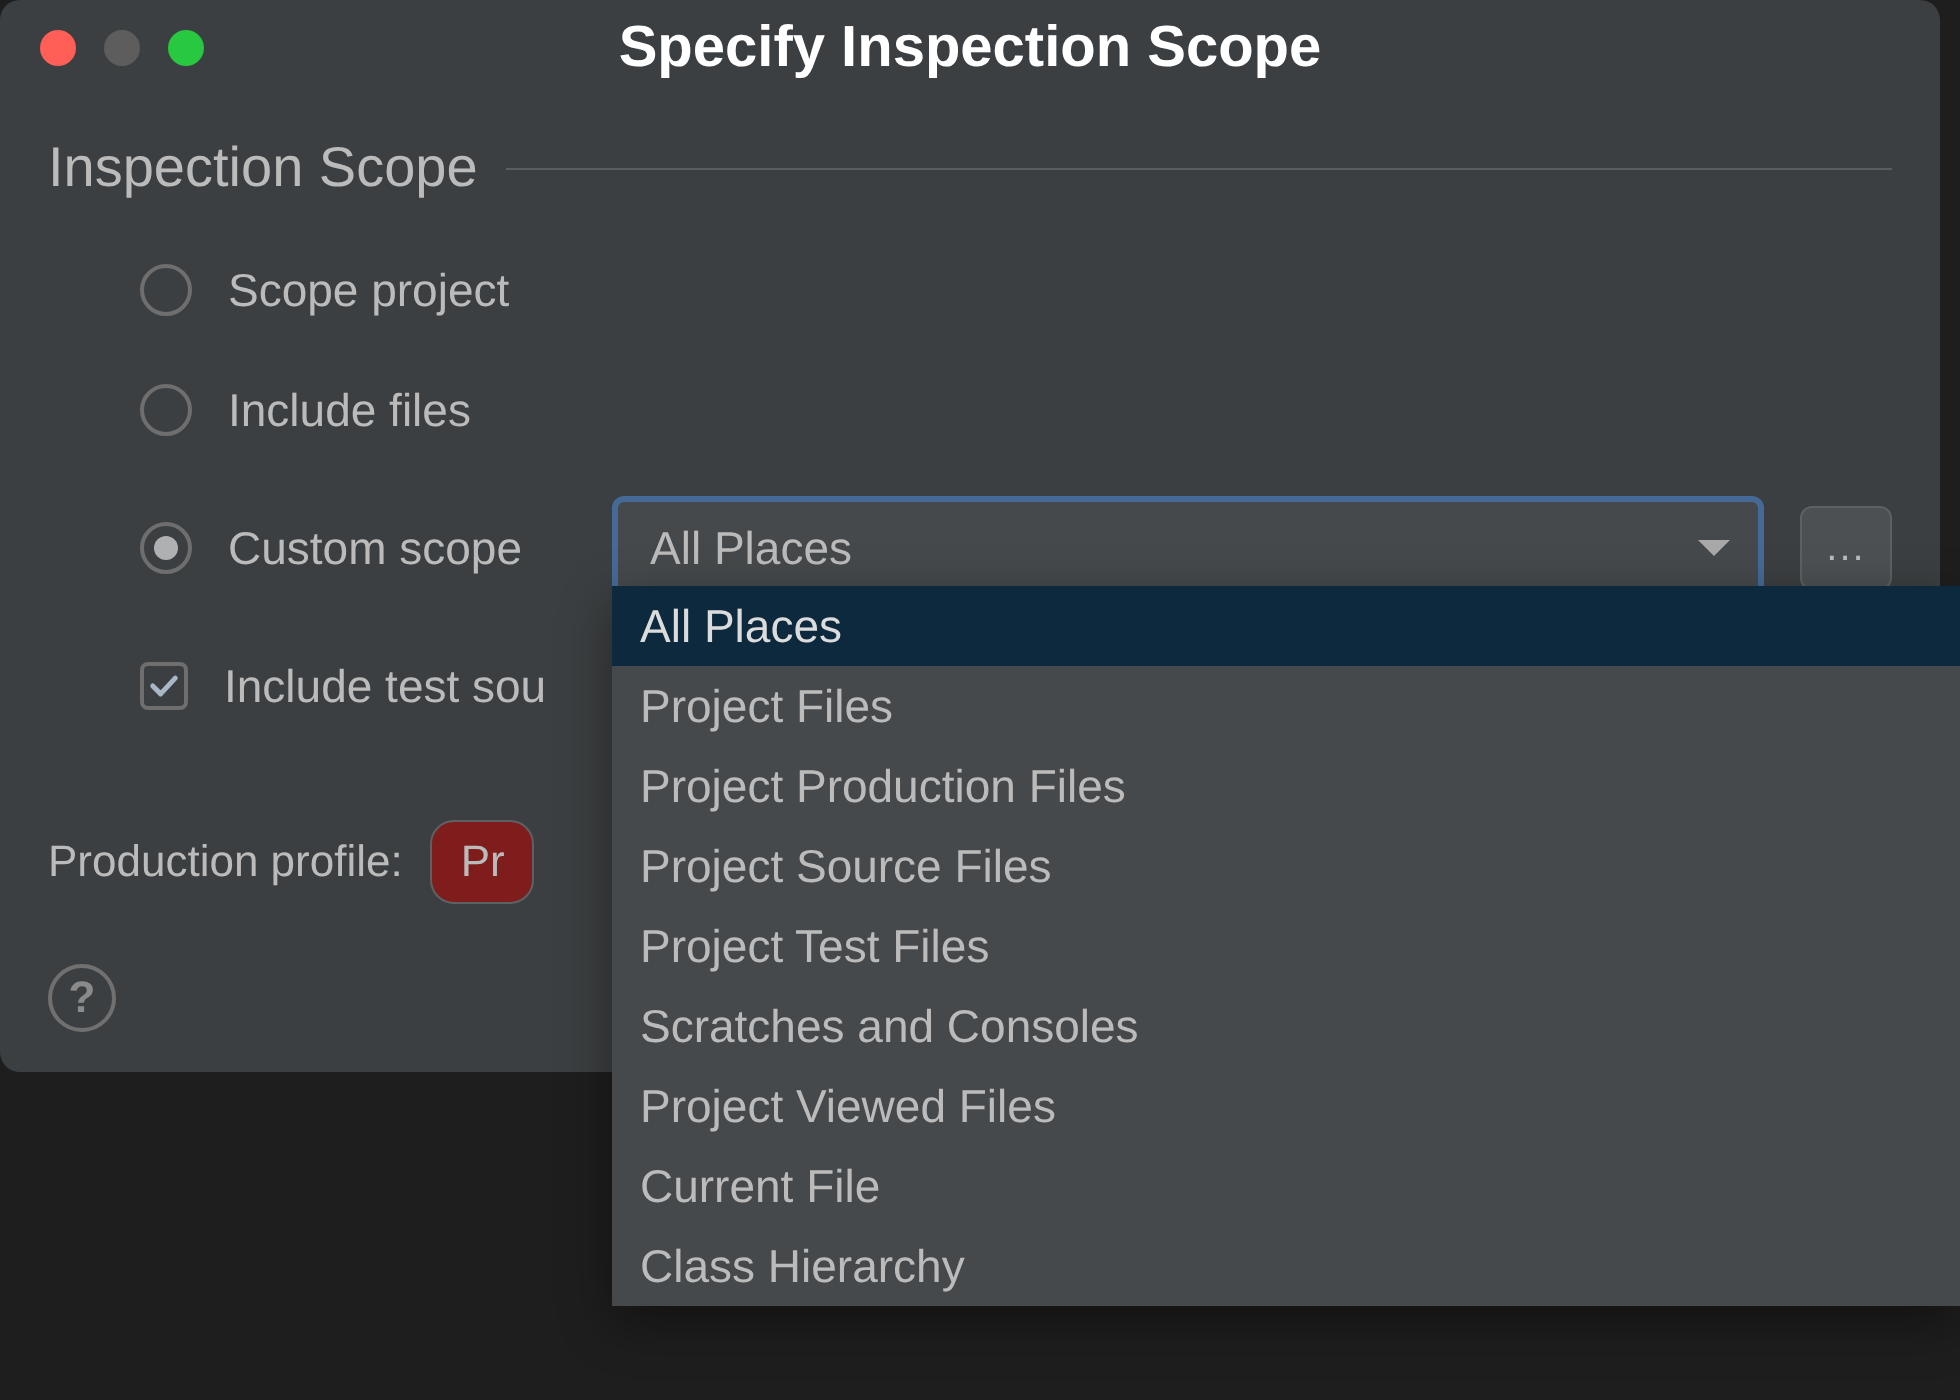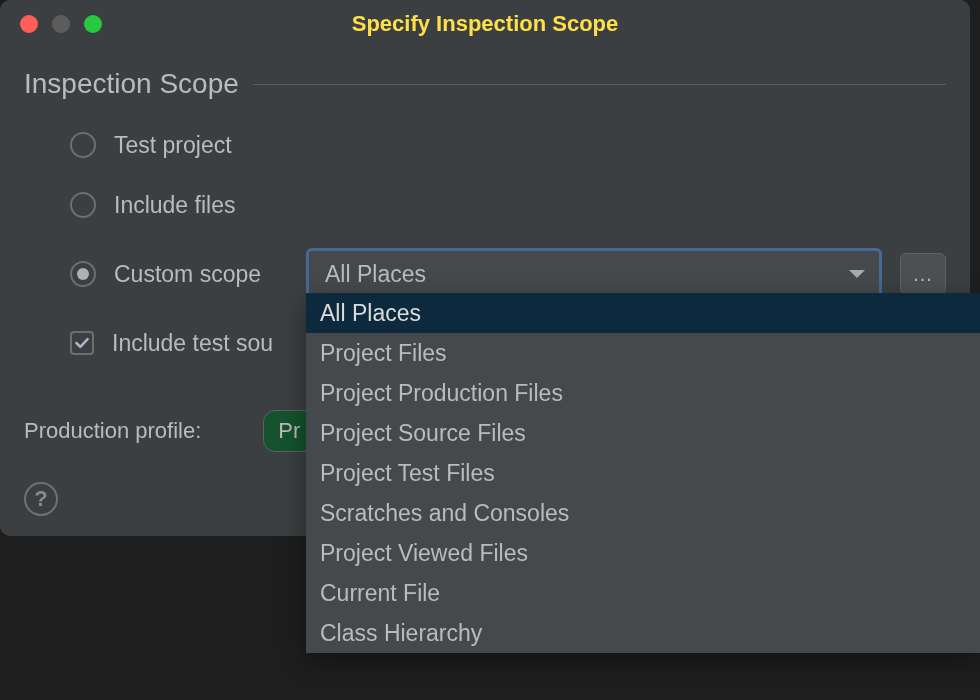--- a/index.html
+++ b/index.html
@@ -40,22 +40,22 @@
       border-radius: 50%;
     }
     .tl-close { background: #ff5f57; }
     .tl-min { background: #5d5d5d; }
     .tl-max { background: #28c840; }
     .title {
       position: absolute;
       left: 0;
       right: 0;
       text-align: center;
-      color: #fde047;
-      font-size: 22px;
+      color: #ffffff;
+      font-size: 29px;
       font-weight: 600;
       pointer-events: none;
     }
     .content {
       padding: 20px 24px 0 24px;
     }
     .section-header {
       display: flex;
       align-items: center;
       gap: 14px;
@@ -171,29 +171,28 @@
       gap: 14px;
       margin-top: 50px;
       margin-bottom: 30px;
     }
     .profile-label {
       color: #bbbbbb;
       font-size: 22px;
     }
     .profile-dropdown {
       height: 42px;
-      background: #14532d;
+      background: #7f1d1d;
       border: 1px solid #5e6163;
       border-radius: 12px;
       display: flex;
       align-items: center;
       padding: 0 14px;
       color: #bbbbbb;
       font-size: 22px;
-      margin-left: 48px;
     }
     .help-btn {
       width: 34px;
       height: 34px;
       border: 2px solid #707070;
       border-radius: 50%;
       display: flex;
       align-items: center;
       justify-content: center;
       color: #8a8a8a;
@@ -238,21 +237,21 @@
 
   <div class="content">
     <div class="section-header">
       <span class="section-title">Inspection Scope</span>
       <div class="section-line"></div>
     </div>
 
     <div class="options">
       <div class="option-row">
         <div class="radio"></div>
-        <span class="option-label">Test project</span>
+        <span class="option-label">Scope project</span>
       </div>
 
       <div class="option-row">
         <div class="radio"></div>
         <span class="option-label">Include files</span>
       </div>
 
       <div class="scope-row">
         <div class="scope-label-area">
           <div class="radio selected"></div>

